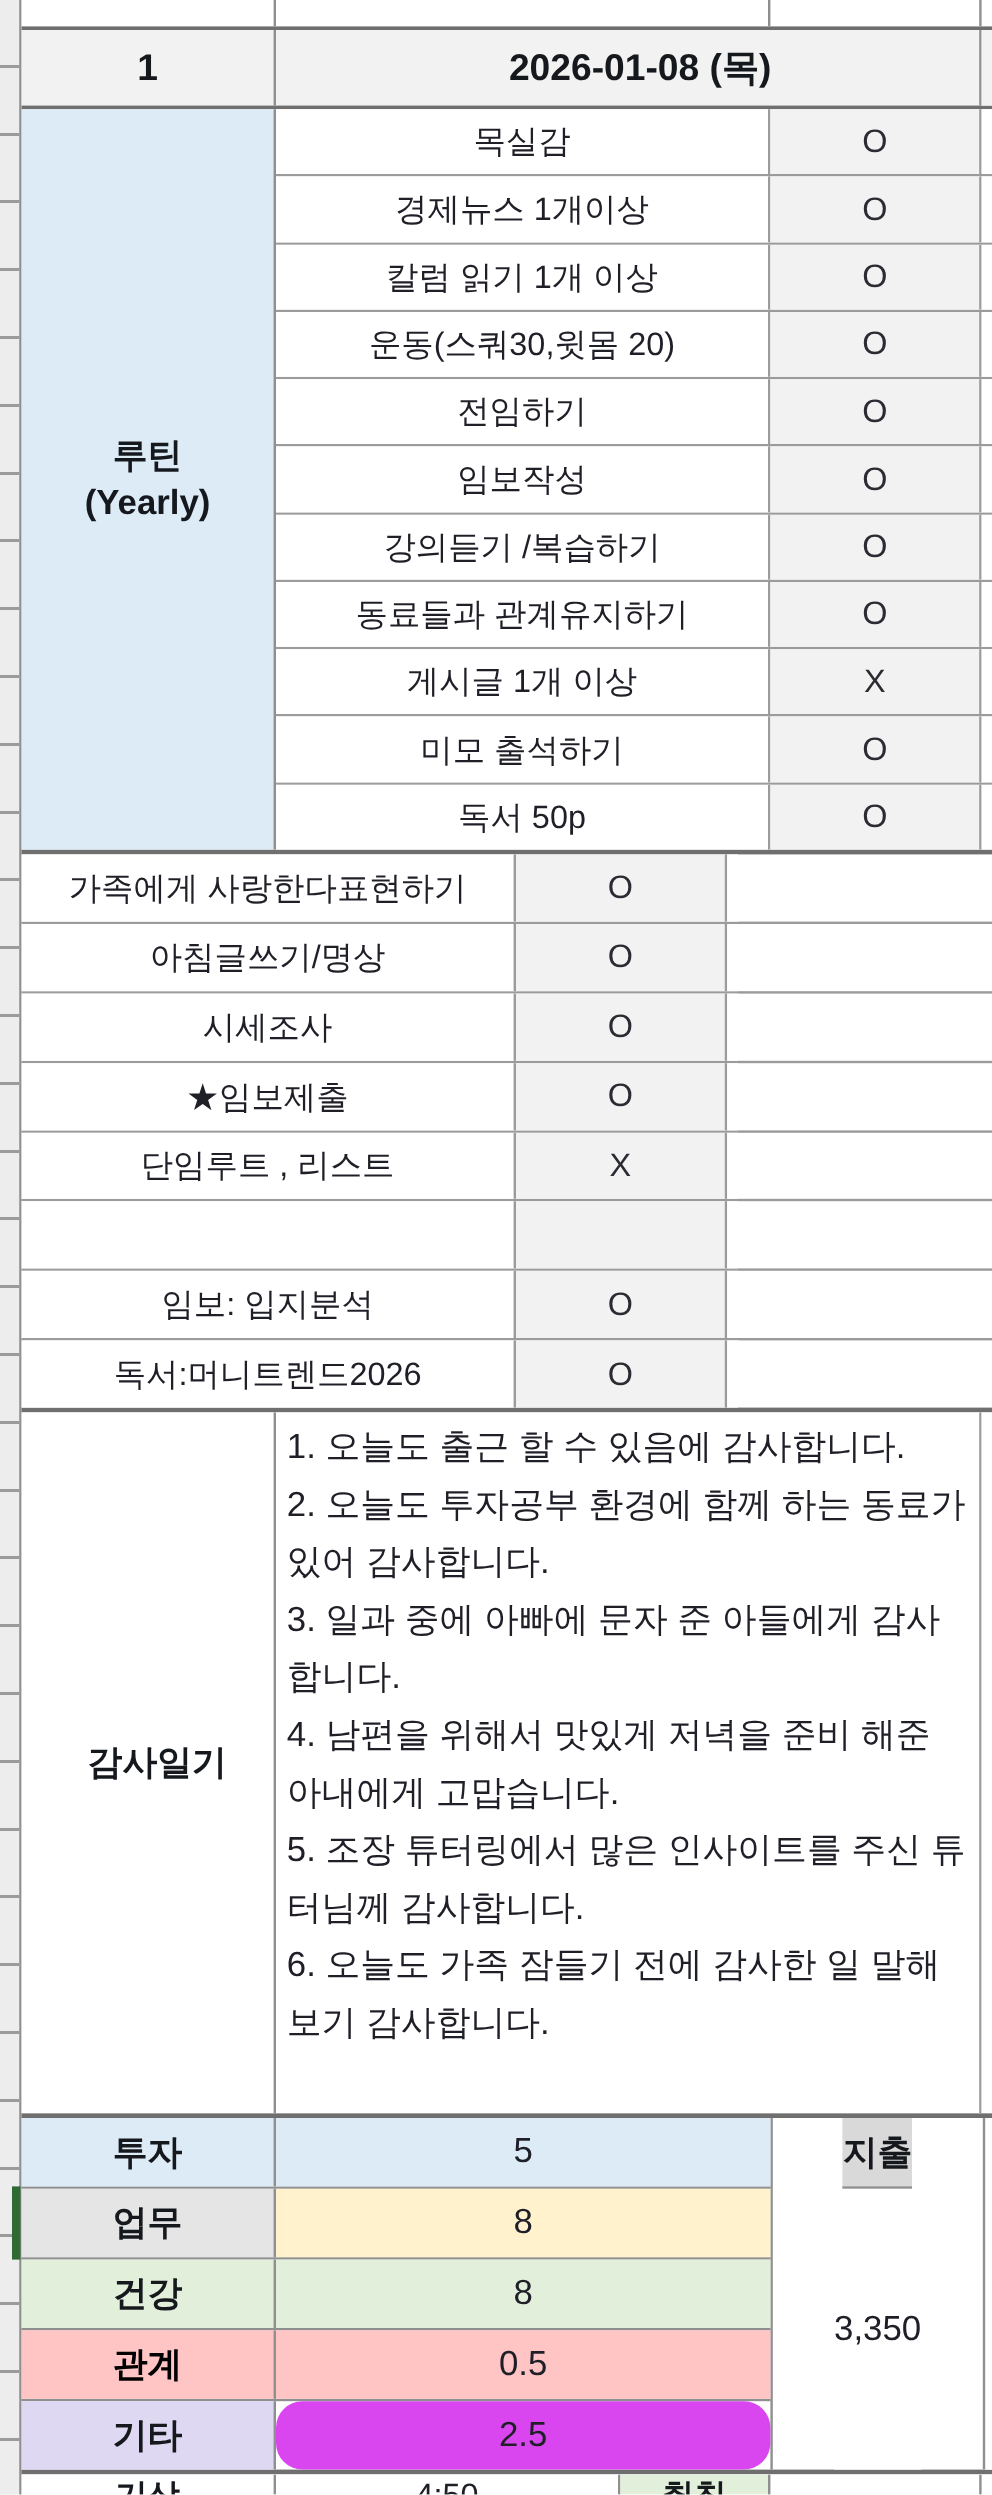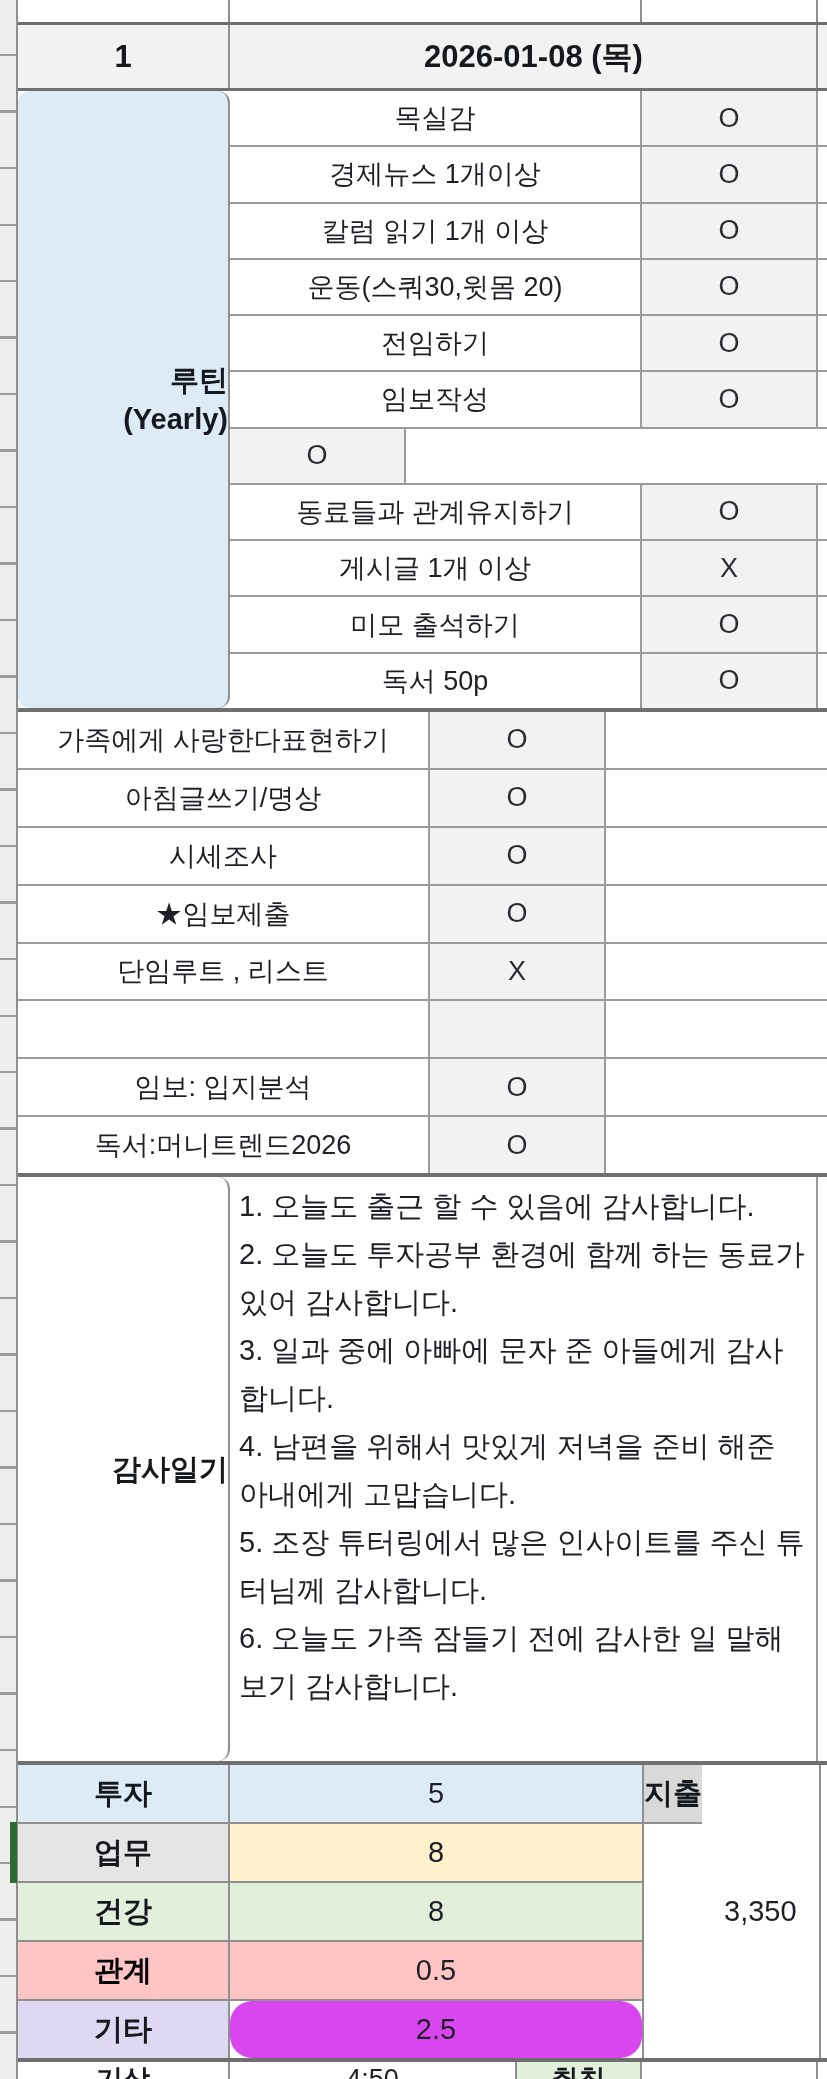--- a/index.html
+++ b/index.html
@@ -28,22 +28,22 @@
   .row-header { display:flex; height:66px; border-bottom:3px solid #6f6f6f; background:#f2f2f2; }
   .row-header .cell { font-weight:700; font-size:31px; color:#15181d; }
   .row-header .b { width:212px; border-right:2px solid #8f8f8f; }
   .row-header .cd { width:588px; border-right:2px solid #8f8f8f;padding-left:21px; }
   .row-header .e { width:9px; background:#f2f2f2; }
 
   
   .sec { display:flex; border-bottom:4px solid #6f6f6f; }
   .sec .label-cell {
     width:212px; border-right:2px solid #8f8f8f;
-    display:flex; flex-direction:column; align-items:flex-end; justify-content:center;
-    font-weight:700; font-size:29px; color:#15181d; text-align:center; line-height:1.32;border-radius:12px;
+    display:flex; flex-direction:column; align-items:center; justify-content:center;
+    font-weight:700; font-size:29px; color:#15181d; text-align:center; line-height:1.32;
   }
   .sec .rows { flex:1; display:flex; flex-direction:column; }
   .check-row { flex:1; display:flex; border-bottom:2px solid #9b9b9b; }
   .rows .check-row:last-child { border-bottom:none; }
   .check-row .item { width:412px; border-right:2px solid #9b9b9b; background:#fff; font-size:27px; }
   .check-row .mark { width:176px; border-right:2px solid #9b9b9b; background:#f2f2f2; font-size:27px; color:#2b2b33; }
   .check-row .e { width:9px; background:#fff; }
   .routine { height:621px; }
   .monthly { height:465px; }
 
@@ -56,21 +56,21 @@
 
   
   .hours { height:297px; display:flex; border-bottom:4px solid #6f6f6f; }
   .hours-left { width:624px; display:flex; flex-direction:column; }
   .hour-row { flex:1; display:flex; border-bottom:2px solid #8f8f8f; position:relative; }
   .hours-left .hour-row:last-child { border-bottom:none; }
   .hour-row .hl { width:212px; border-right:2px solid #8f8f8f; font-weight:700; font-size:29px; color:#15181d; }
   .hour-row .hv { width:412px; font-size:29px; color:#1f1f27; }
   .hour-row.heavy .hl { font-weight:800; color:#000; }
   .hour-row.accent::before { content:""; position:absolute; left:-8px; top:-2px; bottom:-2px; width:7px; background:#2e6b34; z-index:5; }
-  .hours-right { width:195px; display:flex; flex-direction:row; border-left:2px solid #8f8f8f; }
+  .hours-right { width:195px; display:flex; flex-direction:column; border-left:2px solid #8f8f8f;align-items:center; }
   .expense-hdr { height:59px; background:#d9d9d9; border-bottom:2px solid #8f8f8f; font-weight:700; font-size:29px; color:#15181d; }
   .expense-val { flex:1; background:#fff; font-size:29px; }
   .hours .e-col { width:9px; border-left:2px solid #8f8f8f; background:#fff; }
 
   
   .row-bottom { height:17px; display:flex; overflow:hidden; background:#fff; }
   .row-bottom .cell { align-items:flex-start; padding-top:4px; line-height:1; font-size:27px; }
   .row-bottom .b { width:212px; border-right:2px solid #8f8f8f; font-weight:700; color:#15181d; }
   .row-bottom .c1 { width:287px; border-right:2px solid #8f8f8f; }
   .row-bottom .c2 { width:125px; border-right:2px solid #8f8f8f; font-weight:700; color:#15181d; }
@@ -134,20 +134,21 @@
             <div class="cell e"></div>
           </div>
 
           <div class="check-row">
             <div class="cell item">임보작성</div>
             <div class="cell mark">O</div>
             <div class="cell e"></div>
           </div>
 
           <div class="check-row">
+            <div class="cell item">강의듣기 /복습하기</div>
             <div class="cell mark">O</div>
             <div class="cell e"></div>
           </div>
 
           <div class="check-row">
             <div class="cell item">동료들과 관계유지하기</div>
             <div class="cell mark">O</div>
             <div class="cell e"></div>
           </div>
 

